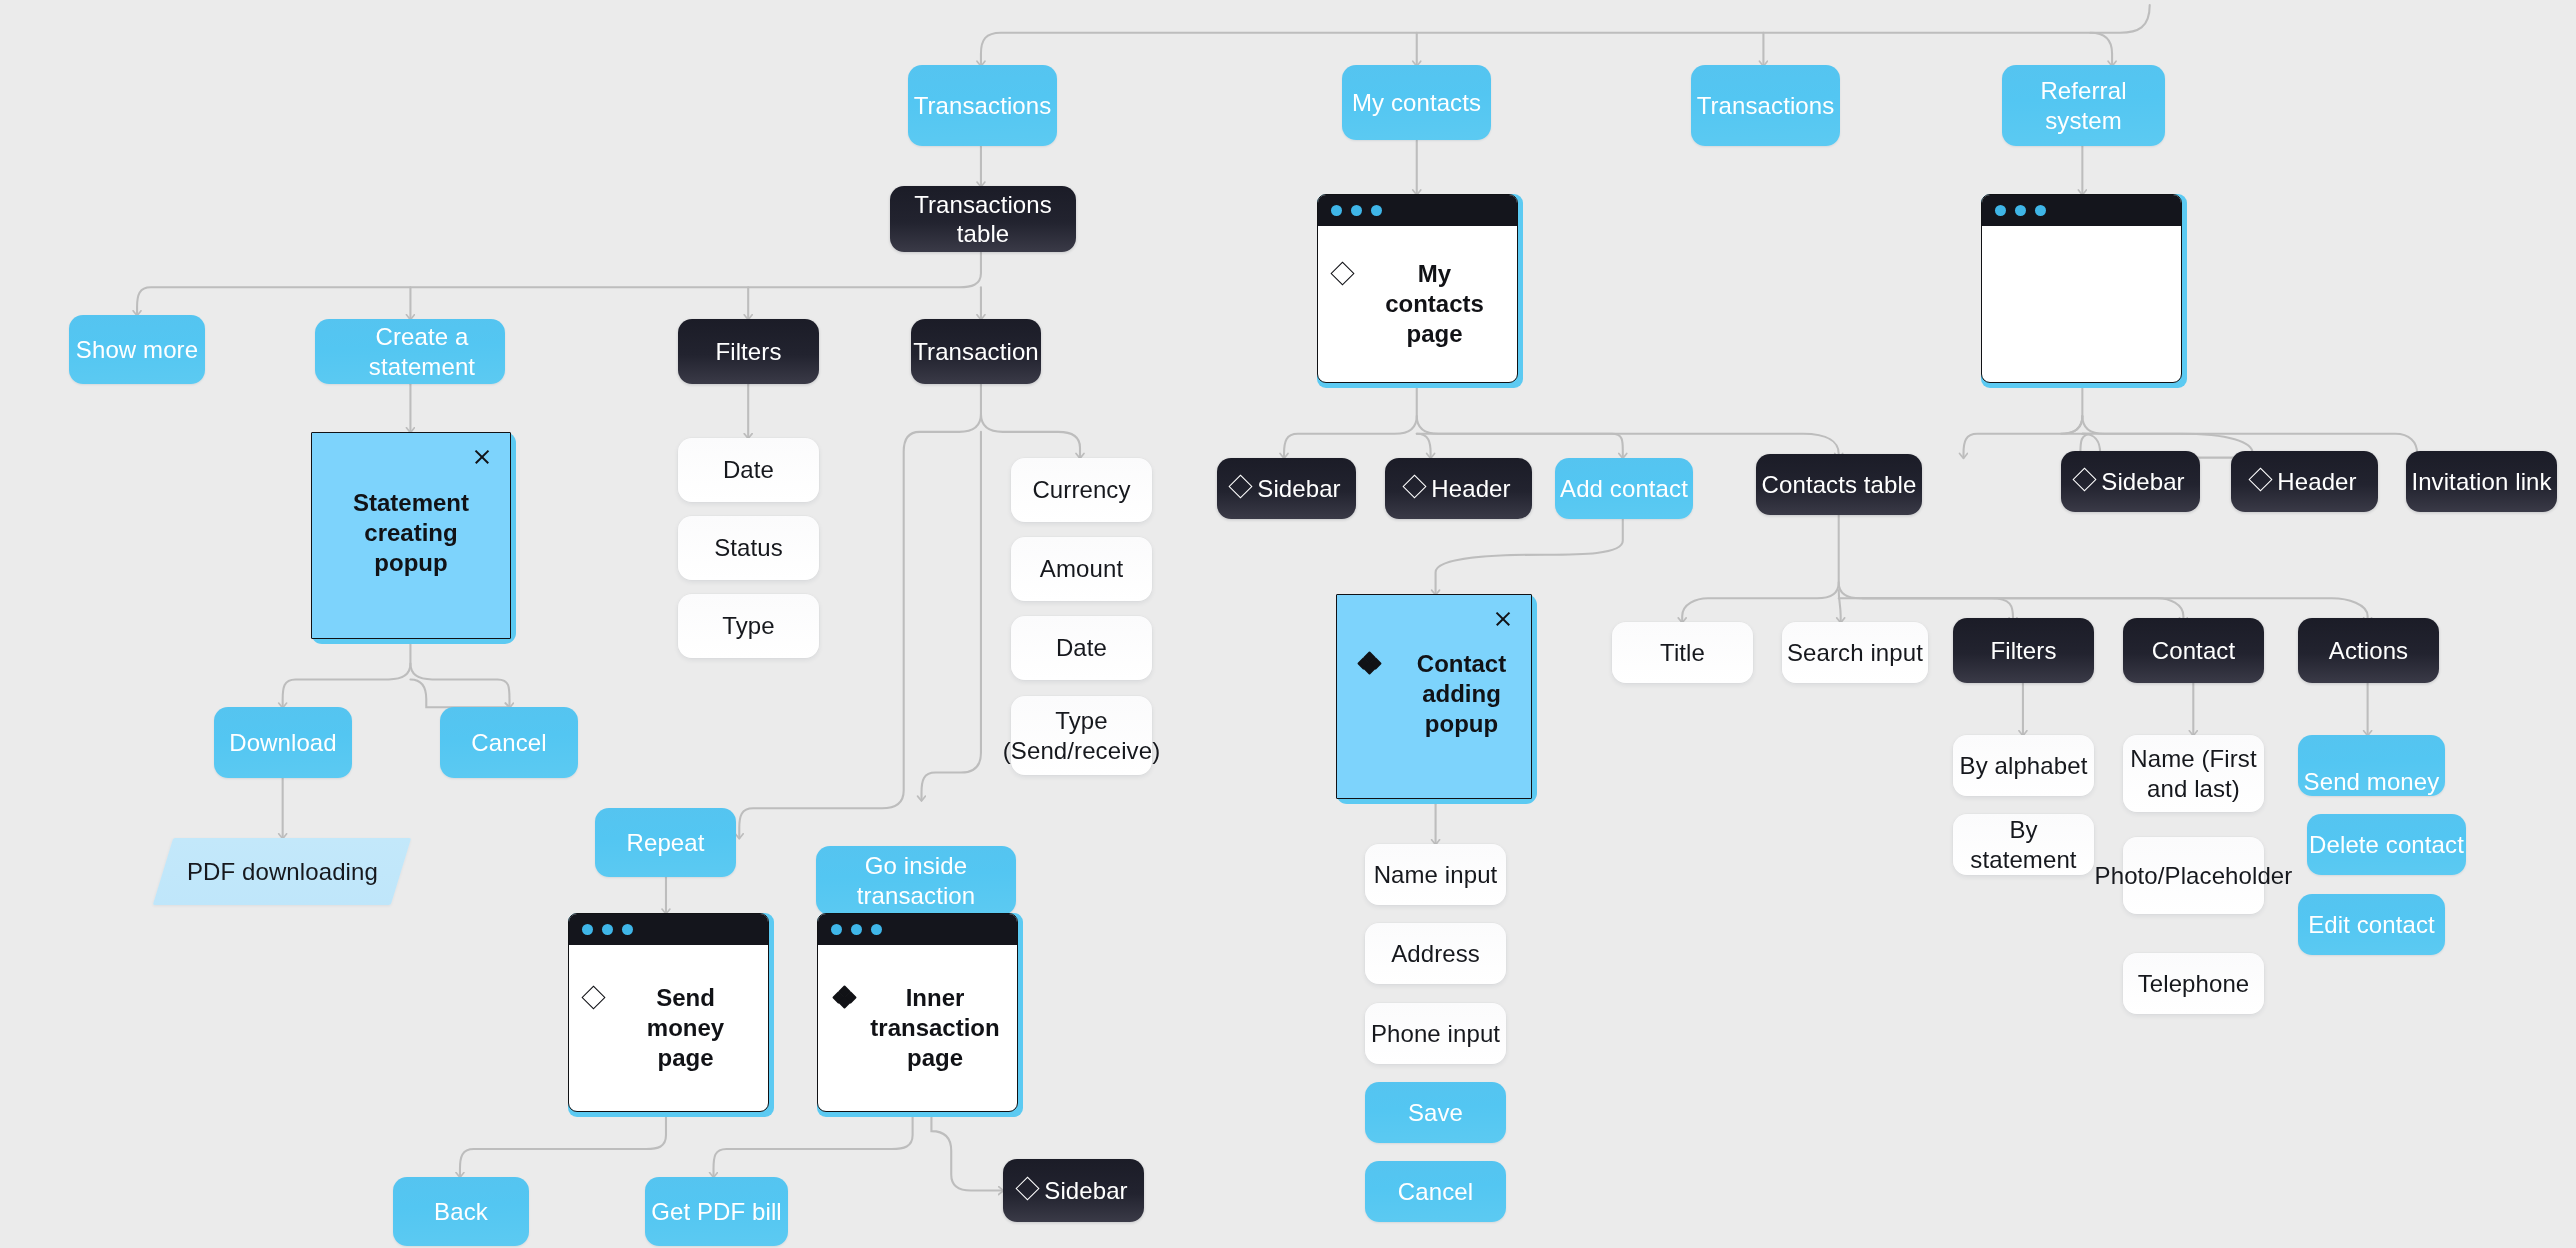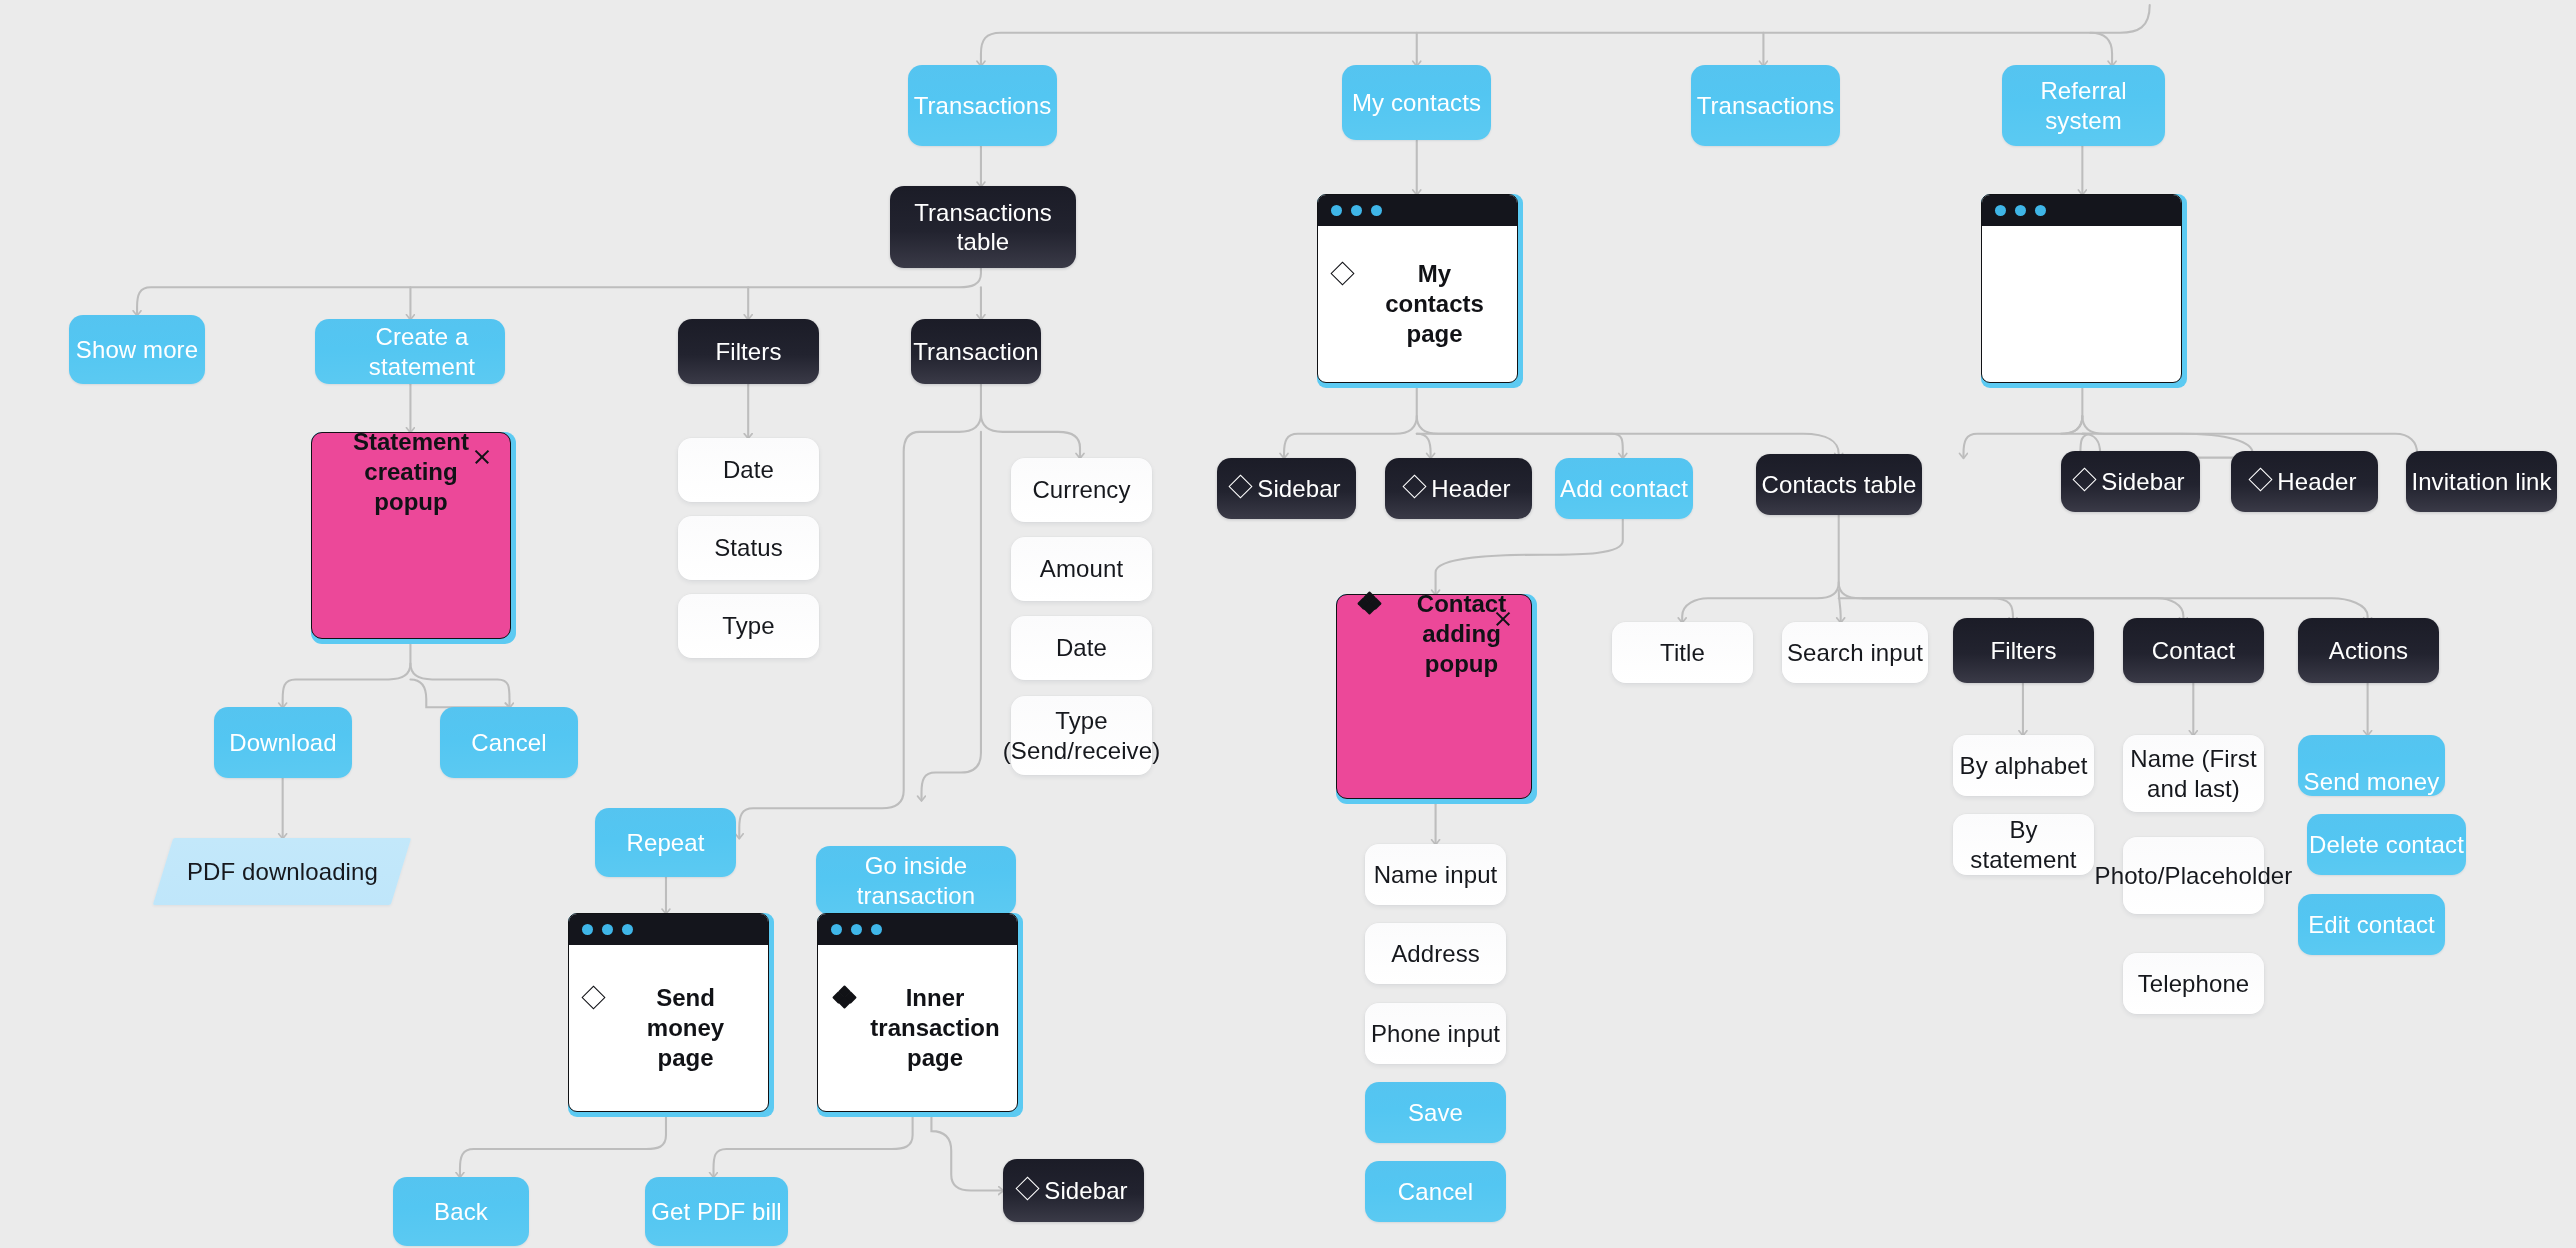--- a/index.html
+++ b/index.html
@@ -122,26 +122,26 @@
   
   .n-popup {
     position: absolute;
     box-sizing: border-box;
     border-radius: 11px;
     background: #5ccaf2;
     padding: 0 7px 7px 0;
   }
   .n-popup .pop-inner {
     width: 100%; height: 100%;
-    background: #ec4899;
+    background: #7dd3fc;
     border: 1.6px solid #111216;
-    border-radius: 11px;
+    border-radius: 1px;
     position: relative;
     display: flex;
-    align-items: flex-start;
+    align-items: center;
     justify-content: center;
   }
   .n-popup .pop-label {
     font-size: 24px;
     font-weight: 700;
     color: #111216;
     text-align: center;
     line-height: 1.25;
     padding: 0 28px;
     margin-top: -6px;
@@ -286,21 +286,21 @@
   </div>
 
   <div class="node n-blue" style="left:1691px; top:65px; width:149px; height:81px;">
     <span>Transactions</span>
   </div>
 
   <div class="node n-blue" style="left:2002px; top:65px; width:163px; height:81px;">
     <span>Referral system</span>
   </div>
 
-  <div class="node n-dark" style="left:890px; top:186px; width:186px; height:82px;">
+  <div class="node n-dark" style="left:890px; top:186px; width:186px; height:66px;">
     <span>Transactions table</span>
   </div>
 
   <div class="node n-blue" style="left:69px; top:315px; width:136px; height:69px;">
     <span>Show more</span>
   </div>
 
   <div class="node n-blue" style="left:315px; top:319px; width:190px; height:65px;padding-left:24px;">
     <span>Create a statement</span>
   </div>

